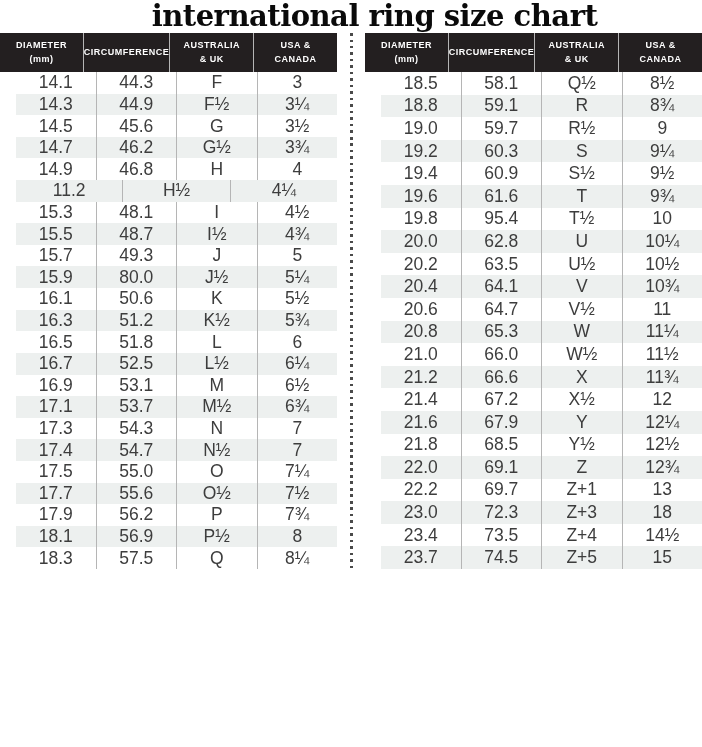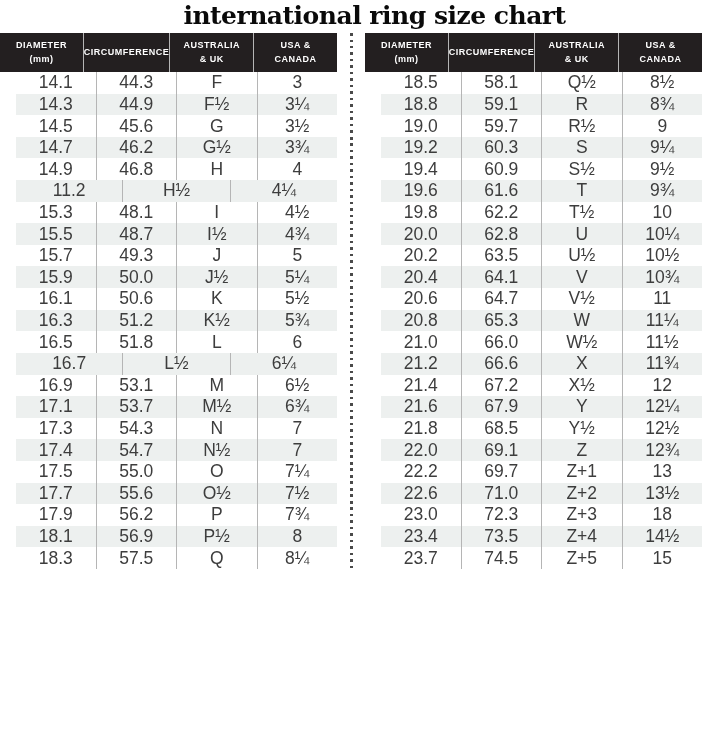--- a/index.html
+++ b/index.html
@@ -17,21 +17,21 @@
   html,body{margin:0;padding:0;}
   body{background:#ffffff;}
   .page{
     width:702px;height:747px;background:var(--page-bg);
     font-family:"Liberation Sans",sans-serif;
     overflow:hidden;position:relative;
   }
   .title{
     margin:0;height:33px;line-height:32px;
     font-family:"DejaVu Serif",serif;
-    font-weight:700;font-size:25px;letter-spacing:-0.5px;
+    font-weight:700;font-size:29px;letter-spacing:-0.5px;
     text-align:center;color:var(--title-color);
     white-space:nowrap;
     padding-left:47px;
   }
   .tables-row{display:flex;height:536px;}
   .ring-table{width:337px;display:flex;flex-direction:column;}
   .dotted-divider{
     width:28px;flex:0 0 28px;
     background-image:repeating-linear-gradient(to bottom,
       var(--divider-dot) 0px, var(--divider-dot) 2.5px,
@@ -129,21 +129,21 @@
             <div class="td">4¾</div>
           </div>
           <div class="tr">
             <div class="td">15.7</div>
             <div class="td">49.3</div>
             <div class="td">J</div>
             <div class="td">5</div>
           </div>
           <div class="tr">
             <div class="td">15.9</div>
-            <div class="td">50.0</div>
+            <div class="td">80.0</div>
             <div class="td">J½</div>
             <div class="td">5¼</div>
           </div>
           <div class="tr">
             <div class="td">16.1</div>
             <div class="td">50.6</div>
             <div class="td">K</div>
             <div class="td">5½</div>
           </div>
           <div class="tr">
@@ -153,20 +153,21 @@
             <div class="td">5¾</div>
           </div>
           <div class="tr">
             <div class="td">16.5</div>
             <div class="td">51.8</div>
             <div class="td">L</div>
             <div class="td">6</div>
           </div>
           <div class="tr">
             <div class="td">16.7</div>
+            <div class="td">52.5</div>
             <div class="td">L½</div>
             <div class="td">6¼</div>
           </div>
           <div class="tr">
             <div class="td">16.9</div>
             <div class="td">53.1</div>
             <div class="td">M</div>
             <div class="td">6½</div>
           </div>
           <div class="tr">
@@ -270,21 +271,21 @@
             <div class="td">9½</div>
           </div>
           <div class="tr">
             <div class="td">19.6</div>
             <div class="td">61.6</div>
             <div class="td">T</div>
             <div class="td">9¾</div>
           </div>
           <div class="tr">
             <div class="td">19.8</div>
-            <div class="td">62.2</div>
+            <div class="td">95.4</div>
             <div class="td">T½</div>
             <div class="td">10</div>
           </div>
           <div class="tr">
             <div class="td">20.0</div>
             <div class="td">62.8</div>
             <div class="td">U</div>
             <div class="td">10¼</div>
           </div>
           <div class="tr">
@@ -345,26 +346,20 @@
             <div class="td">22.0</div>
             <div class="td">69.1</div>
             <div class="td">Z</div>
             <div class="td">12¾</div>
           </div>
           <div class="tr">
             <div class="td">22.2</div>
             <div class="td">69.7</div>
             <div class="td">Z+1</div>
             <div class="td">13</div>
-          </div>
-          <div class="tr">
-            <div class="td">22.6</div>
-            <div class="td">71.0</div>
-            <div class="td">Z+2</div>
-            <div class="td">13½</div>
           </div>
           <div class="tr">
             <div class="td">23.0</div>
             <div class="td">72.3</div>
             <div class="td">Z+3</div>
             <div class="td">18</div>
           </div>
           <div class="tr">
             <div class="td">23.4</div>
             <div class="td">73.5</div>

